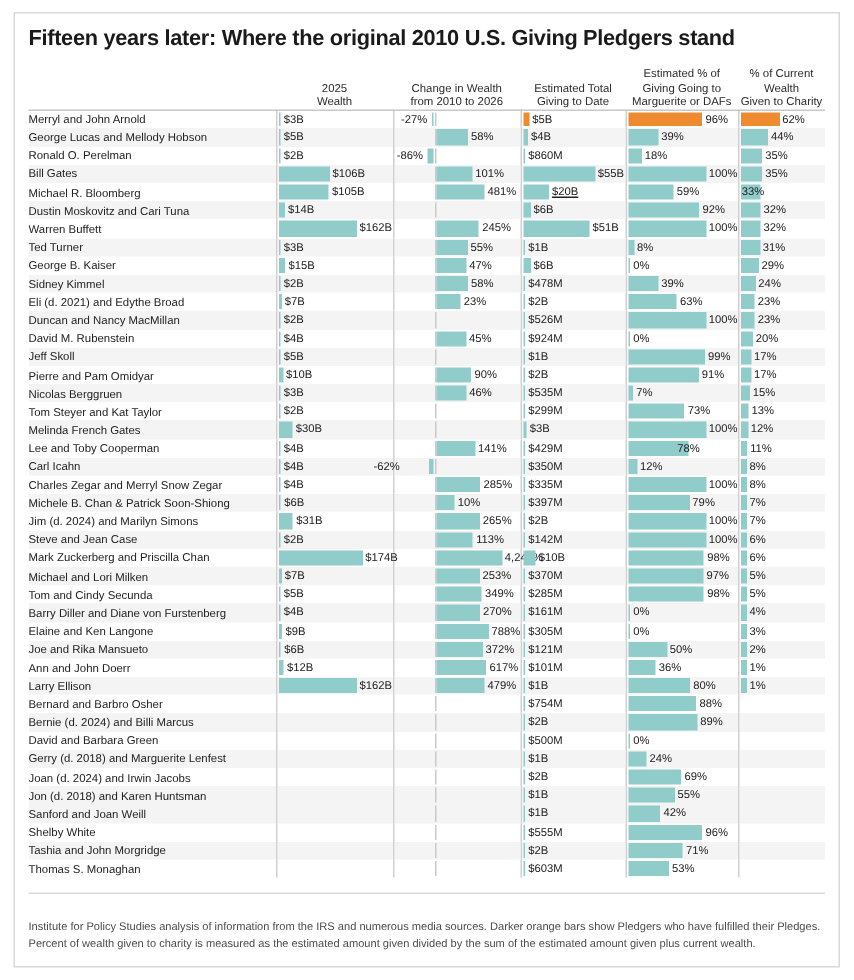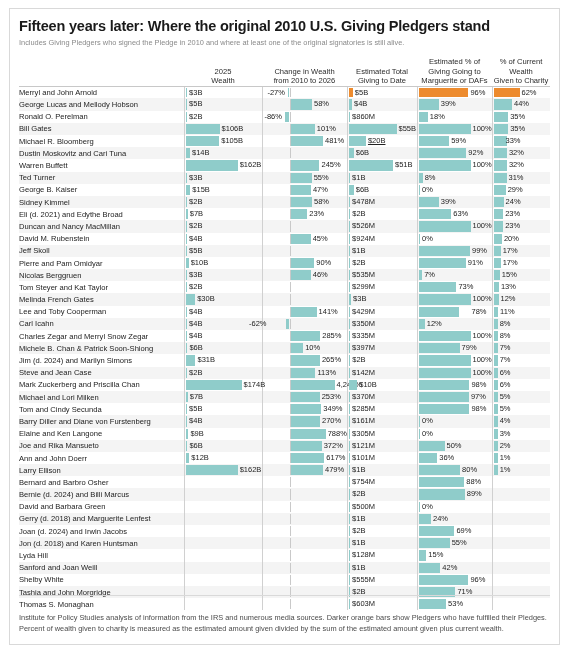--- a/index.html
+++ b/index.html
@@ -118,21 +118,20 @@
     height: 0;
   }
 </style>
 </head>
 <body>
 
 <div id="viz">
   <div class="frame">
 
     <div class="title">Fifteen years later: Where the original 2010 U.S. Giving Pledgers stand</div>
-    <div class="subtitle">Includes Giving Pledgers who signed the Pledge in 2010 and where at least one of the original signatories is still alive.</div>
 
     <table class="grid">
       <colgroup>
         <col style="width:165px">
         <col style="width:78px">
         <col style="width:85px">
         <col style="width:70px">
         <col style="width:75px">
         <col style="width:58px">
       </colgroup>
@@ -325,21 +324,21 @@
             </td>
             <td class="cell">
               <div class="track">
                 <div class="bar" style="left: 1px; width: 30.68px;"></div>
                 <div class="lbl" style="left: 33.68px;">59%</div>
               </div>
             </td>
             <td class="cell last">
               <div class="track">
                 <div class="bar" style="left: 1px; width: 13.86px;"></div>
-                <div class="lbl" style="left: 13px; text-align: center;">33%</div>
+                <div class="lbl" style="left: 2px; text-align: center;">33%</div>
               </div>
             </td>
           </tr>
           <tr class="row alt">
             <td class="name">Dustin Moskovitz and Cari Tuna</td>
             <td class="cell">
               <div class="track">
                 <div class="bar" style="left: 1px; width: 4.50575px;"></div>
                 <div class="lbl" style="left: 7.50575px;">$14B</div>
               </div>
@@ -785,21 +784,21 @@
             </td>
             <td class="cell">
               <div class="track">
                 <div class="bar" style="left: 1px; width: 1.6px;"></div>
                 <div class="lbl" style="left: 4.6px;">$429M</div>
               </div>
             </td>
             <td class="cell">
               <div class="track">
                 <div class="bar" style="left: 1px; width: 40.56px;"></div>
-                <div class="lbl" style="left: 54px;">78%</div>
+                <div class="lbl" style="left: 34px;">78%</div>
               </div>
             </td>
             <td class="cell last">
               <div class="track">
                 <div class="bar" style="left: 1px; width: 4.62px;"></div>
                 <div class="lbl" style="left: 7.62px;">11%</div>
               </div>
             </td>
           </tr>
           <tr class="row alt">
@@ -1387,46 +1386,20 @@
             <td class="cell">
               <div class="track">
                 <div class="bar" style="left: 1px; width: 1.6px;"></div>
                 <div class="lbl" style="left: 4.6px;">$1B</div>
               </div>
             </td>
             <td class="cell">
               <div class="track">
                 <div class="bar" style="left: 1px; width: 31.2px;"></div>
                 <div class="lbl" style="left: 34.2px;">55%</div>
-              </div>
-            </td>
-            <td class="cell last">
-              <div class="track"></div>
-            </td>
-          </tr>
-          <tr class="row">
-            <td class="name">Lyda Hill</td>
-            <td class="cell">
-              <div class="track"></div>
-            </td>
-            <td class="cell">
-              <div class="track">
-                <div class="zeroline" style="left: 27px;"></div>
-              </div>
-            </td>
-            <td class="cell">
-              <div class="track">
-                <div class="bar" style="left: 1px; width: 1.6px;"></div>
-                <div class="lbl" style="left: 4.6px;">$128M</div>
-              </div>
-            </td>
-            <td class="cell">
-              <div class="track">
-                <div class="bar" style="left: 1px; width: 7.8px;"></div>
-                <div class="lbl" style="left: 10.8px;">15%</div>
               </div>
             </td>
             <td class="cell last">
               <div class="track"></div>
             </td>
           </tr>
           <tr class="row alt">
             <td class="name">Sanford and Joan Weill</td>
             <td class="cell">
               <div class="track"></div>

